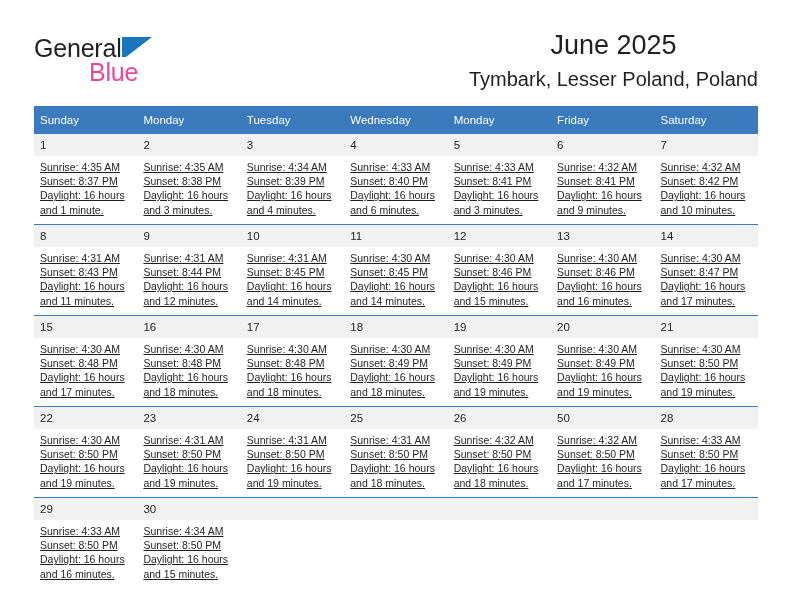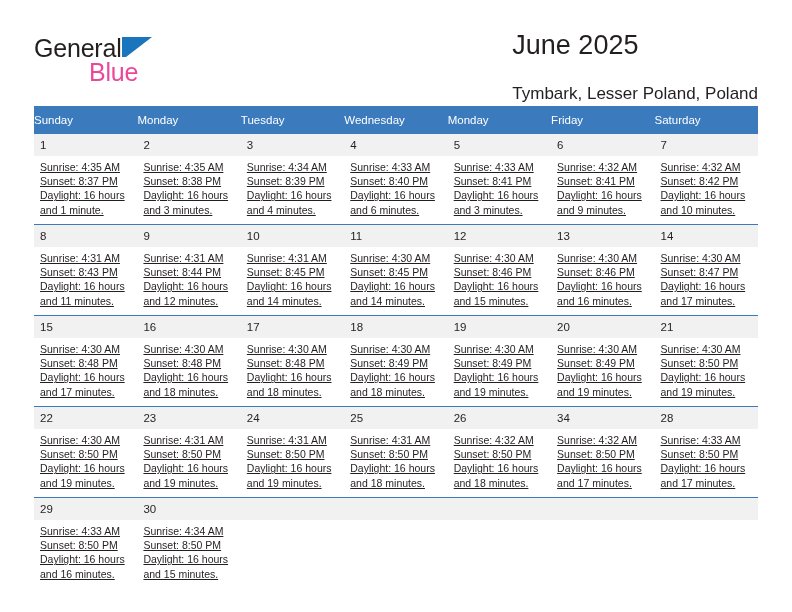--- a/index.html
+++ b/index.html
@@ -79,52 +79,52 @@
     width: 0;
     height: 0;
     border-top: 20px solid #1b75bc;
     border-right: 26px solid transparent;
   }
 
   .title-block {
     position: absolute;
     right: 0;
     top: 0;
-    text-align: left;
+    text-align: center;
   }
   .cal-title {
     font-size: 27px;
     line-height: 34px;
     color: #231f20;
     white-space: nowrap;
   }
   .cal-subtitle {
-    font-size: 17px;
+    font-size: 20px;
     line-height: 22px;
-    margin-top: 21px;
+    margin-top: 6px;
     color: #231f20;
     white-space: nowrap;
   }
 
   
   .calendar {
     position: absolute;
     left: 34px;
     top: 106px;
     width: 724px;
     border-collapse: collapse;
     table-layout: fixed;
   }
   .calendar th {
     background: #3a7abd;
     color: #ffffff;
     font-size: 11.5px;
     font-weight: normal;
     text-align: left;
-    padding: 5px 0 5px 0;
+    padding: 5px 0 5px 6px;
     height: 18px;
     border: none;
   }
   .calendar td {
     vertical-align: top;
     padding: 0;
     border: none;
     border-top: 1px solid #3a7abd;
     background: #ffffff;
     height: 90px;
@@ -430,21 +430,21 @@
           <td>
             <span class="daynum">26</span>
             <div class="cell-body">
               <div>Sunrise: 4:32 AM</div>
               <div>Sunset: 8:50 PM</div>
               <div>Daylight: 16 hours</div>
               <div>and 18 minutes.</div>
             </div>
           </td>
           <td>
-            <span class="daynum">34</span>
+            <span class="daynum">50</span>
             <div class="cell-body">
               <div>Sunrise: 4:32 AM</div>
               <div>Sunset: 8:50 PM</div>
               <div>Daylight: 16 hours</div>
               <div>and 17 minutes.</div>
             </div>
           </td>
           <td>
             <span class="daynum">28</span>
             <div class="cell-body">

